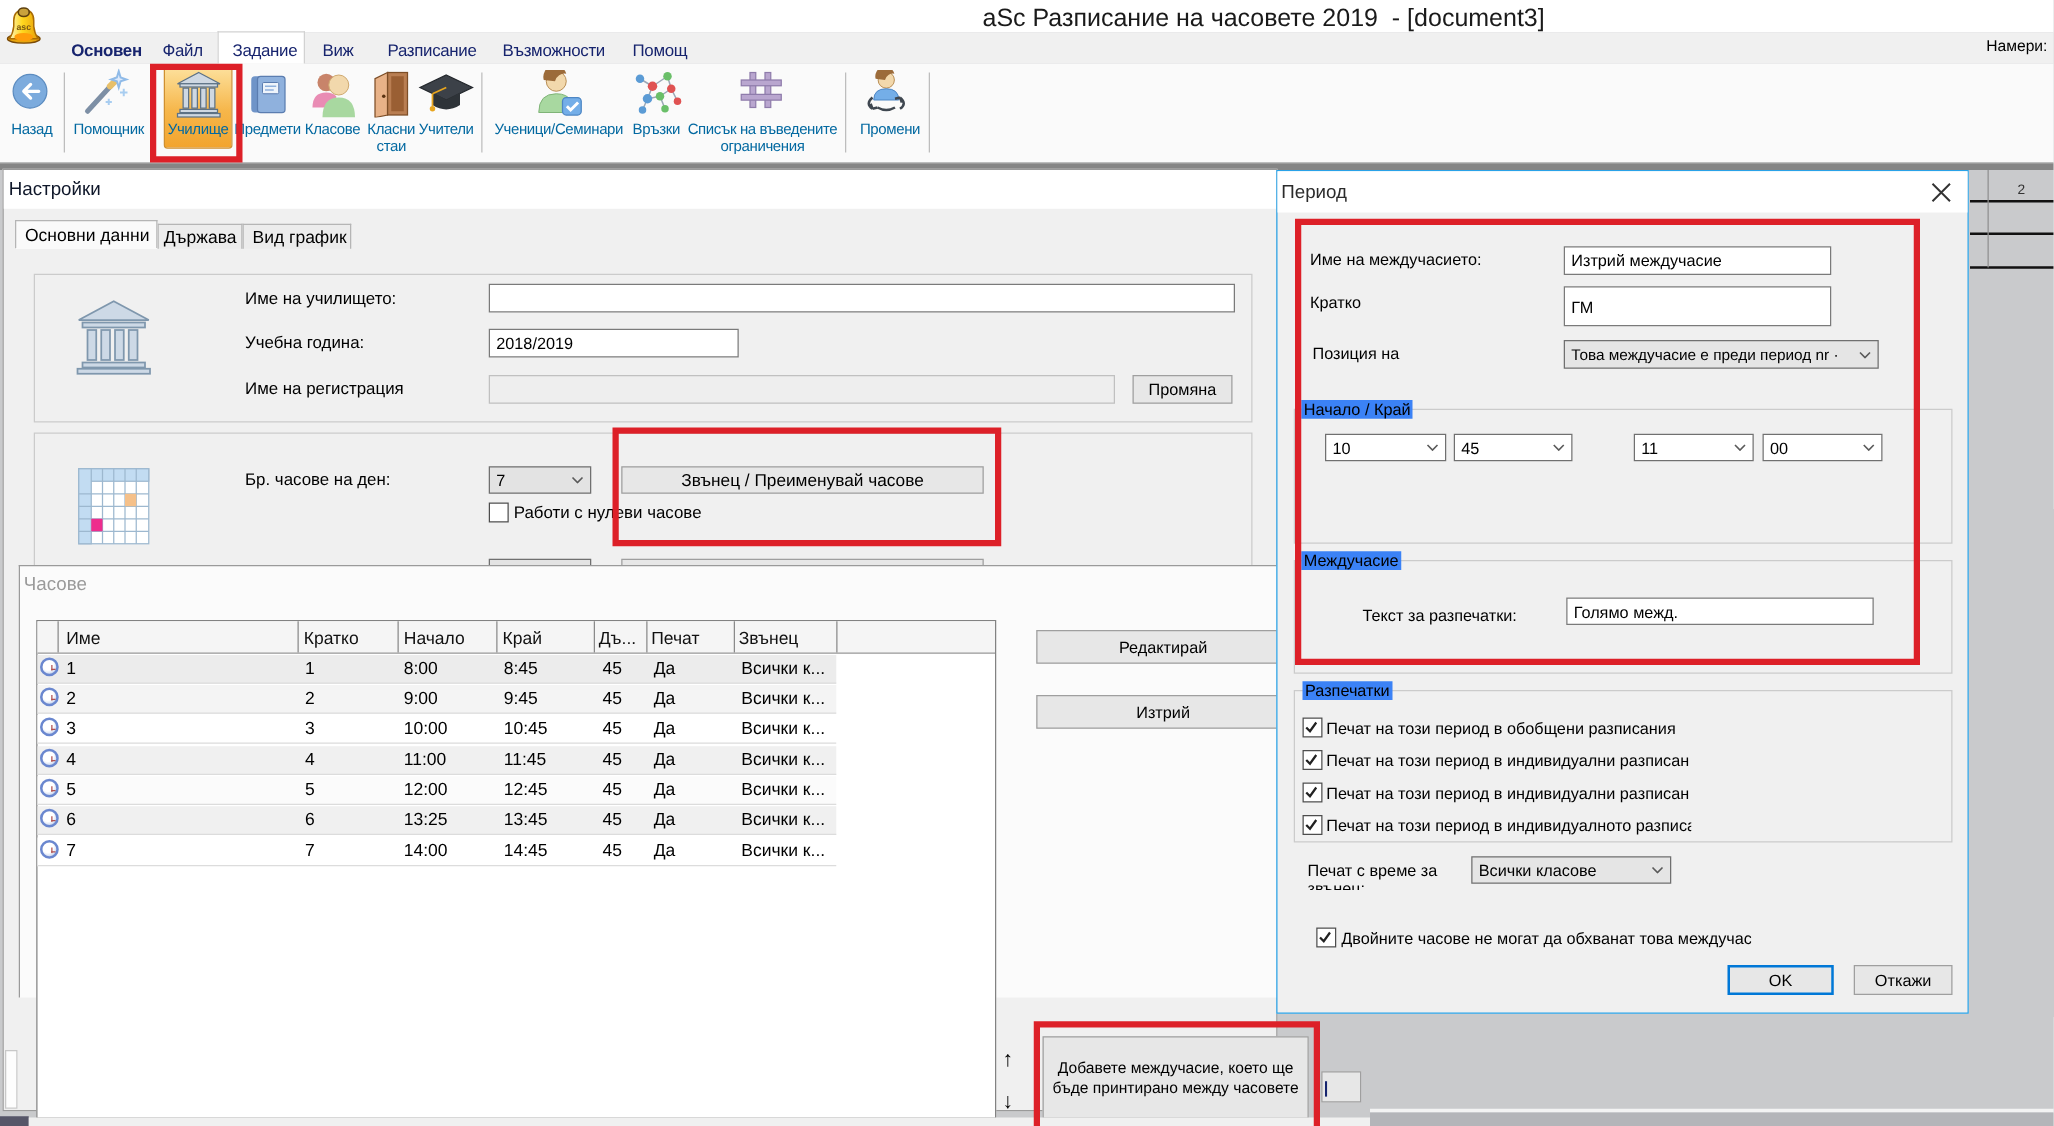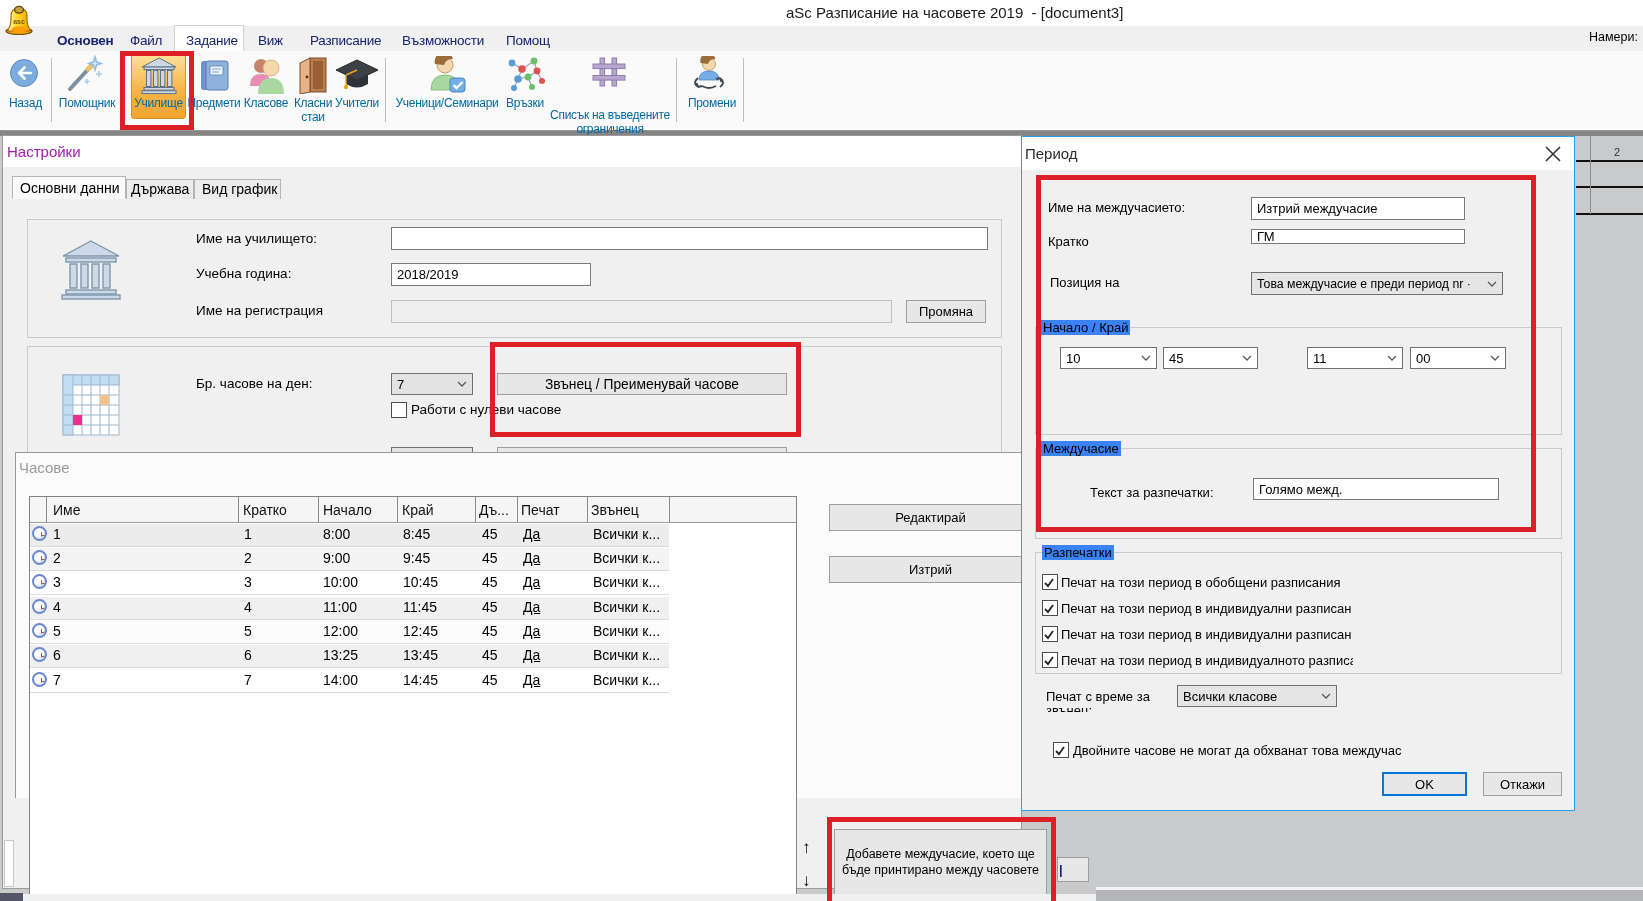--- a/index.html
+++ b/index.html
@@ -17,27 +17,27 @@
 .ric{position:absolute;font-size:12px;color:#0369a1;white-space:nowrap;text-align:center;letter-spacing:-0.3px;}
 .vdiv{position:absolute;width:1px;background:#bdbdbd;top:58px;height:64px;}
 .hdr{font-size:14px;color:#111;}
 .row{position:absolute;left:14px;width:639px;height:23px;font-size:14px;border-bottom:1px solid #dcdcdc;box-sizing:border-box;}
 .row span{position:absolute;top:2px;white-space:nowrap;}
 .row::before{content:"";position:absolute;left:2px;top:2px;width:15px;height:15px;border-radius:50%;
   background:linear-gradient(#b05050,#b05050) no-repeat 6.5px 3.5px/1.4px 4.5px,
   linear-gradient(#b05050,#b05050) no-repeat 7px 7px/3.5px 1.4px,
   radial-gradient(circle at 40% 35%,#ffffff 0 45%,#e8edf8 60%,#cdd8ef 75%);
   border:2px solid #6a87cf;box-sizing:border-box;}
-.c1{left:23px;} .c2{left:214px;} .c3{left:293px;} .c4{left:373px;} .c5{left:452px;} .c6{left:493px;text-decoration:underline;} .c7{left:563px;}
+.c1{left:23px;} .c2{left:214px;} .c3{left:293px;} .c4{left:373px;} .c5{left:452px;} .c6{left:493px;} .c7{left:563px;}
 </style></head>
 <body>
 <div id="app">
 
 <div class="abs" style="left:0;top:0;width:1643px;height:26px;background:#ffffff;"></div>
-<div class="abs" style="left:786px;top:4px;font-size:15px;color:#1a1a1a;text-align:right;">aSc Разписание на часовете 2019&nbsp; - [document3]</div>
+<div class="abs" style="left:786px;top:4px;font-size:20px;color:#1a1a1a;text-align:right;">aSc Разписание на часовете 2019&nbsp; - [document3]</div>
 
 <div class="abs" style="left:0;top:26px;width:1643px;height:25px;background:#f0f0f0;"></div>
 <div class="abs" style="left:174px;top:25px;width:70px;height:26px;background:#ffffff;border:1px solid #d2d2d2;border-bottom:none;box-sizing:border-box;"></div>
 <div class="abs" style="left:57px;top:33px;font-size:13.5px;font-weight:bold;letter-spacing:-0.25px;color:#17246e;">Основен</div>
 <div class="abs" style="left:130px;top:33px;font-size:13.5px;letter-spacing:-0.25px;color:#17246e;">Файл</div>
 <div class="abs" style="left:186px;top:33px;font-size:13.5px;letter-spacing:-0.25px;color:#17246e;">Задание</div>
 <div class="abs" style="left:258px;top:33px;font-size:13.5px;letter-spacing:-0.25px;color:#17246e;">Виж</div>
 <div class="abs" style="left:310px;top:33px;font-size:13.5px;letter-spacing:-0.25px;color:#17246e;">Разписание</div>
 <div class="abs" style="left:402px;top:33px;font-size:13.5px;letter-spacing:-0.25px;color:#17246e;">Възможности</div>
 <div class="abs" style="left:506px;top:33px;font-size:13.5px;letter-spacing:-0.25px;color:#17246e;">Помощ</div>
@@ -169,21 +169,21 @@
 <div class="ric" style="left:505px;top:96px;width:40px;">Връзки</div>
 
 <svg class="abs" style="left:592px;top:57px;" width="34" height="30" viewBox="0 0 34 30">
   <g fill="#b9a6cf" stroke="#8f7cab" stroke-width="1">
     <rect x="8" y="1" width="4.6" height="28"></rect>
     <rect x="20" y="1" width="4.6" height="28"></rect>
     <rect x="1" y="7" width="32" height="4.6"></rect>
     <rect x="1" y="18.5" width="32" height="4.6"></rect>
   </g>
 </svg>
-<div class="ric" style="left:549px;top:96px;width:122px;margin-top:12px;">Списък на въведените<br>ограничения</div>
+<div class="ric" style="left:549px;top:96px;width:122px;">Списък на въведените<br>ограничения</div>
 
 <svg class="abs" style="left:690px;top:56px;" width="38" height="38" viewBox="0 0 38 38">
   <circle cx="19" cy="8" r="6.5" fill="#f2d8ac" stroke="#b98e54" stroke-width="0.8"></circle>
   <path d="M18 8 a6.5 6.5 0 0 1 7.5 -5 a7.5 7.5 0 0 0 -15 4 Z" fill="#9c6b3a"></path>
   <path d="M9 24 Q9 15 19 15 Q29 15 29 24 Z" fill="#74aee8" stroke="#4d86c4" stroke-width="0.8"></path>
   <path d="M8 22 Q2 27 8 31 M8 31 l-1.5 -4 M8 31 l4 -1" stroke="#3f4750" stroke-width="2" fill="none"></path>
   <path d="M30 22 Q36 27 30 31 M30 22 l1.5 4 M30 22 l-4 1" stroke="#3f4750" stroke-width="2" fill="none"></path>
   <path d="M12 30 Q19 34 26 30" stroke="#3f4750" stroke-width="2" fill="none"></path>
 </svg>
 <div class="ric" style="left:687px;top:96px;width:50px;">Промени</div>
@@ -193,21 +193,21 @@
 <div class="abs" style="left:1576px;top:186px;width:67px;height:2px;background:#111;"></div>
 <div class="abs" style="left:1576px;top:213px;width:67px;height:2px;background:#111;"></div>
 <div class="abs" style="left:1590px;top:136px;width:1px;height:78px;background:#8f8f8f;"></div>
 <div class="abs" style="left:1614px;top:146px;font-size:11px;color:#333;">2</div>
 <div class="abs" style="left:1096px;top:887px;width:547px;height:3px;background:#f3f3f3;"></div>
 <div class="abs" style="left:1096px;top:890px;width:547px;height:11px;background:#b4b5b9;"></div>
 <div class="abs" style="left:0px;top:893px;width:23px;height:8px;background:#565668;"></div>
 
 <div class="abs" id="winNastr" style="left:2px;top:135px;width:1020px;height:754px;background:#f0f0f0;border:1px solid #9a9a9a;box-sizing:border-box;">
   <div class="abs" style="left:0;top:0;width:100%;height:31px;background:#ffffff;"></div>
-  <div class="abs" style="left:4px;top:7px;font-size:15px;color:#a21caf;">Настройки</div>
+  <div class="abs" style="left:4px;top:7px;font-size:15px;color:#0f172a;">Настройки</div>
 
   <div class="abs" style="left:9px;top:40px;width:114px;height:23px;background:#fafafa;border:1px solid #b5b5b5;border-bottom:1px solid #fafafa;box-sizing:border-box;z-index:2;"></div>
   <div class="abs" style="left:123px;top:43px;width:68px;height:20px;background:#ececec;border:1px solid #b5b5b5;border-bottom:none;box-sizing:border-box;"></div>
   <div class="abs" style="left:191px;top:43px;width:87px;height:20px;background:#ececec;border:1px solid #b5b5b5;border-bottom:none;box-sizing:border-box;"></div>
   <div class="abs" style="left:17px;top:44px;font-size:14px;z-index:3;">Основни данни</div>
   <div class="abs" style="left:128px;top:45px;font-size:14px;">Държава</div>
   <div class="abs" style="left:199px;top:45px;font-size:14px;">Вид график</div>
 
   <div class="gbox" style="left:24px;top:83px;width:975px;height:119px;"></div>
 
@@ -373,21 +373,21 @@
 <div class="abs" id="dlgPeriod" style="left:1021px;top:136px;width:554px;height:675px;background:#f0f0f0;border:1px solid #29a2e8;box-sizing:border-box;z-index:30;">
   <div class="abs" style="left:0;top:0;width:100%;height:33px;background:#ffffff;"></div>
   <div class="abs" style="left:3px;top:8px;font-size:15px;color:#2b2b2b;">Период</div>
   <svg class="abs" style="left:522px;top:8px;" width="18" height="18" viewBox="0 0 18 18">
         <path d="M2 2 L16 16 M16 2 L2 16" stroke="#333" stroke-width="1.6"></path>
       </svg>
 
   <div class="lbl" style="left:26px;top:63px;">Име на междучасието:</div>
   <div class="input" style="left:229px;top:60px;width:214px;height:23px;">Изтрий междучасие</div>
   <div class="lbl" style="left:26px;top:97px;">Кратко</div>
-  <div class="input" style="left:229px;top:92px;width:214px;height:15px;">ГМ</div>
+  <div class="input" style="left:229px;top:92px;width:214px;height:32px;">ГМ</div>
   <div class="lbl" style="left:28px;top:138px;">Позиция на</div>
   <div class="combo" style="left:229px;top:135px;width:252px;height:23px;background:#e5e5e5;font-size:12.3px;">Това междучасие е преди период nr ·
     <svg class="chev" width="10" height="6" viewBox="0 0 10 6">
           <path d="M1 1 L5 5 L9 1" stroke="#5a5a5a" stroke-width="1.3" fill="none"></path>
         </svg>
   </div>
 
   <div class="gbox" style="left:13px;top:190px;width:527px;height:108px;"></div>
   <div class="glabel" style="left:19px;top:183px;">Начало / Край</div>
   <div class="combo" style="left:38px;top:210px;width:97px;height:22px;">10

